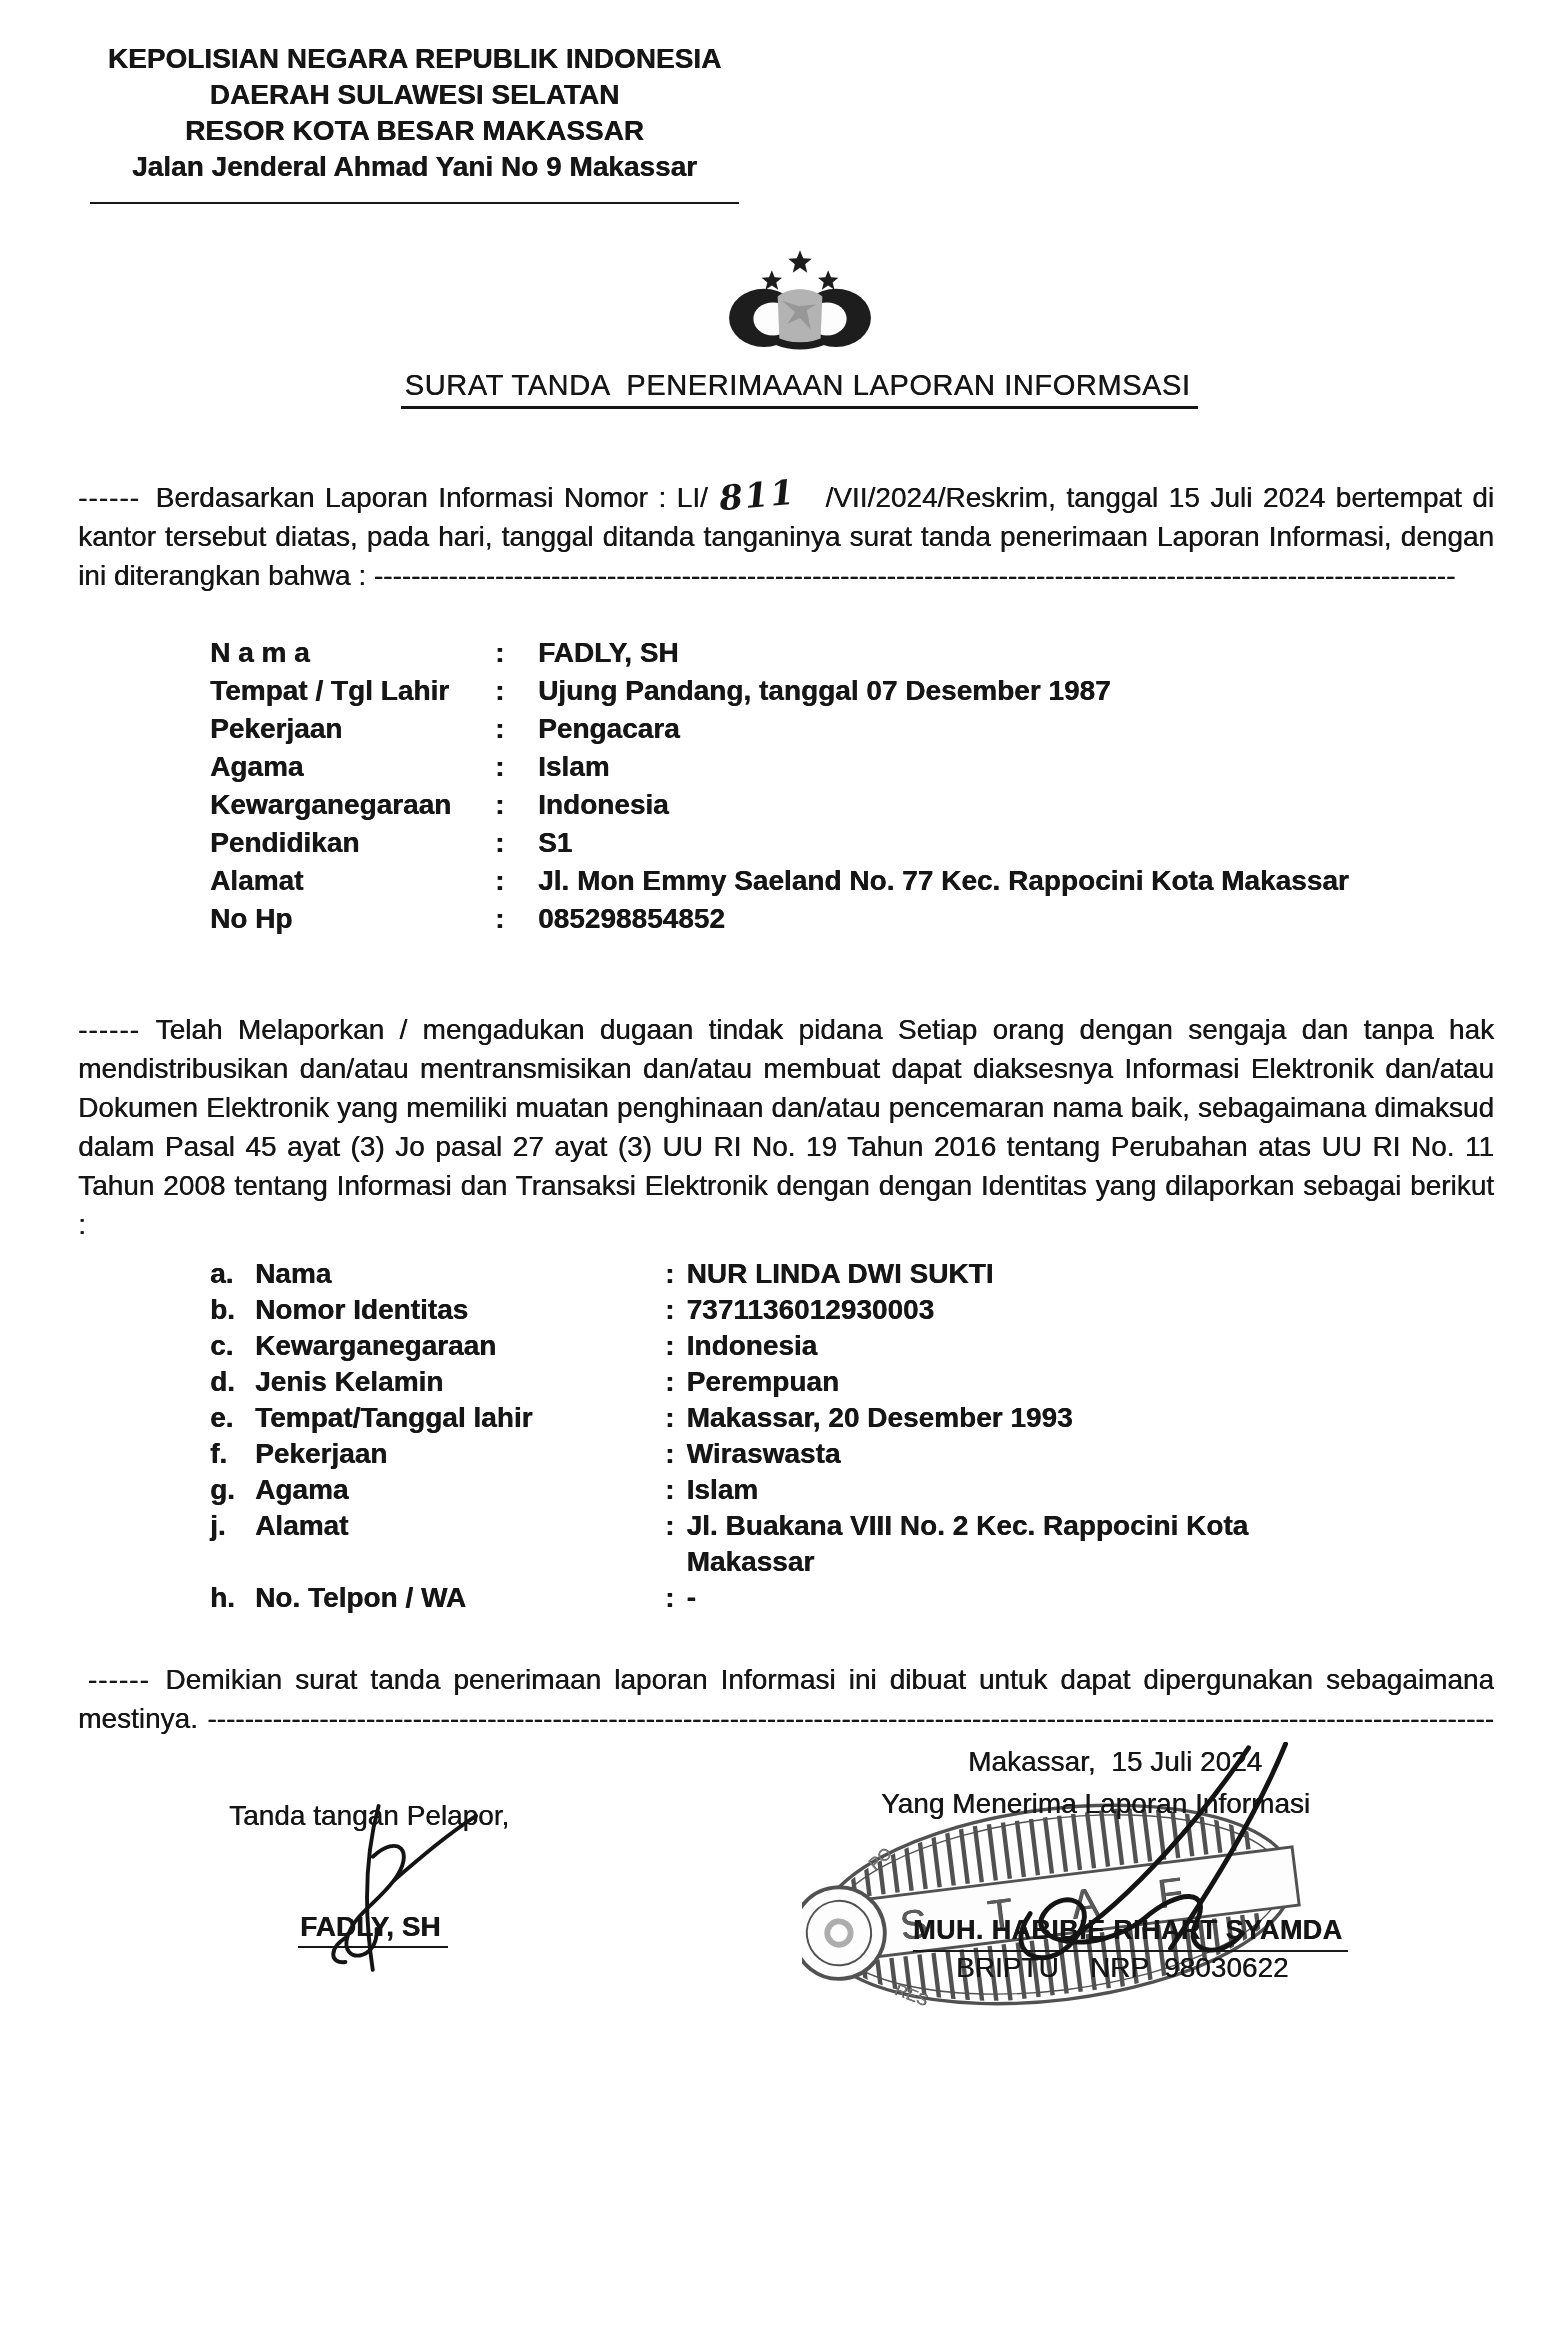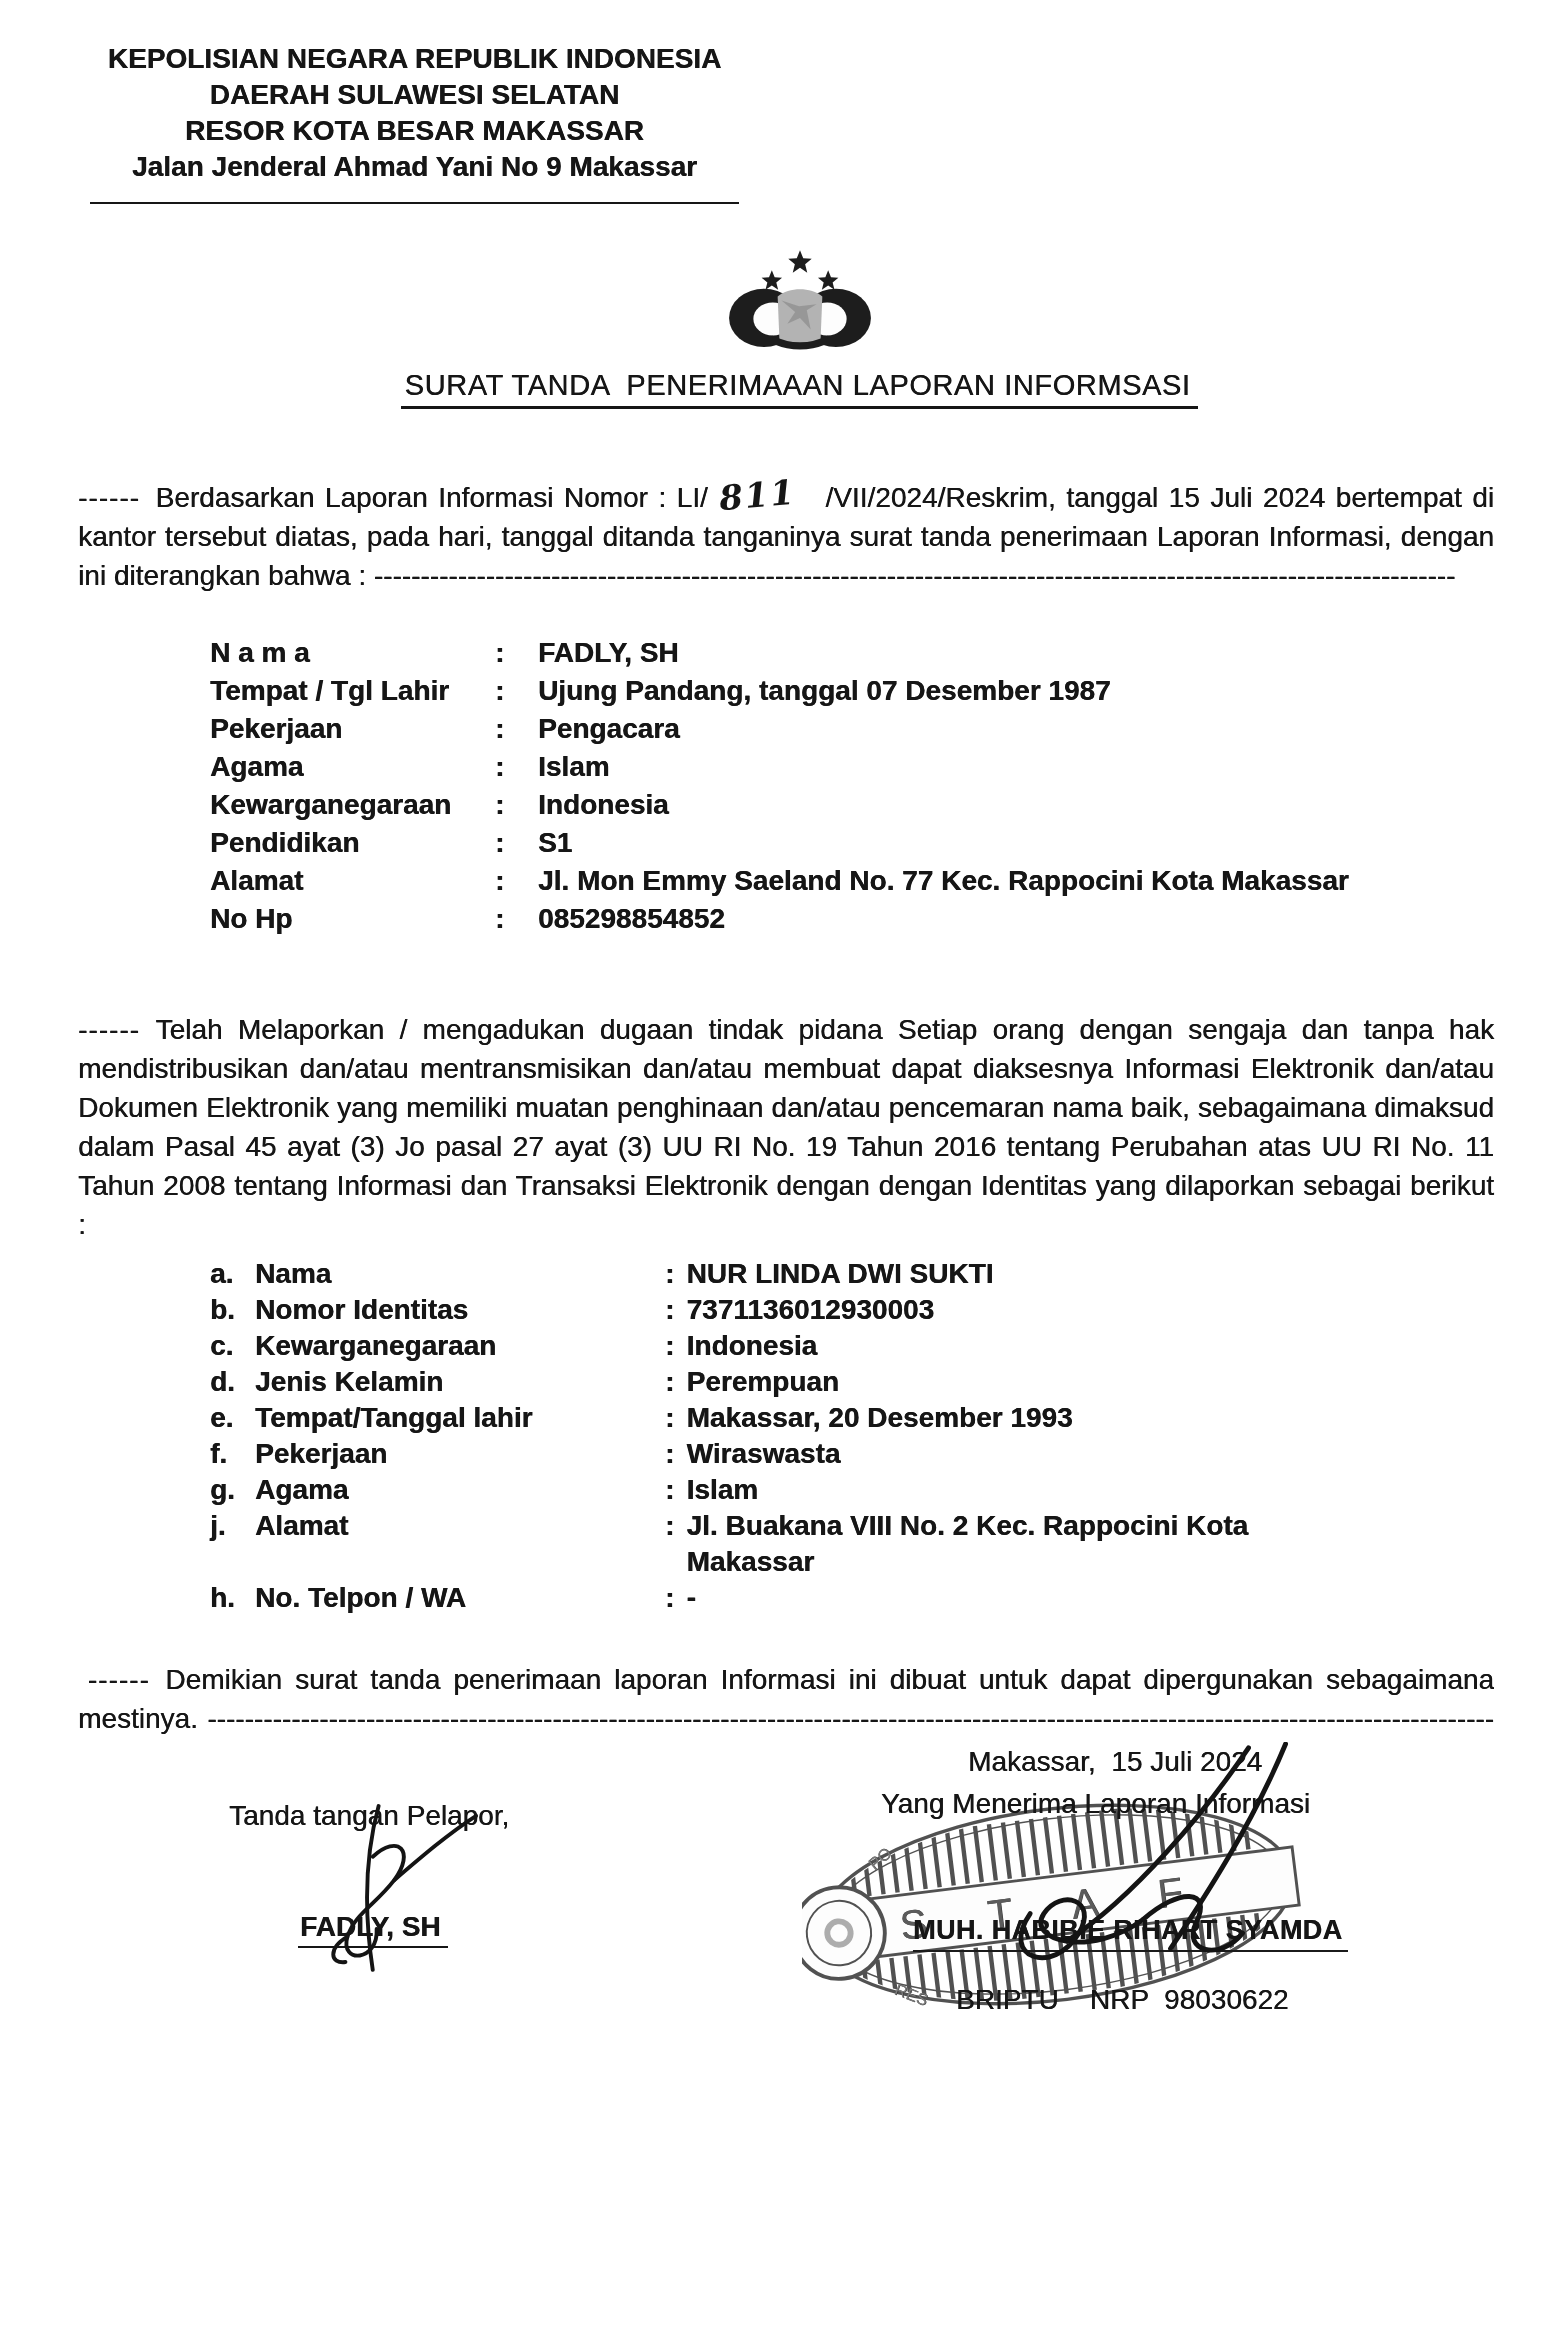--- a/index.html
+++ b/index.html
@@ -40,21 +40,21 @@
   .fields2 .fc{width:21.5px;flex:none;}
   .fields2 .fv{width:639px;flex:none;}
   
   .sig-label-left{position:absolute;left:229px;top:1800px;font-size:28px;}
   .sig-name-left{position:absolute;left:298px;top:1911px;font-size:28px;font-weight:600;
     border-bottom:2.9px solid #161616;padding:0 7.8px 2.9px 2px;z-index:4;}
   .sig-date{position:absolute;left:968px;top:1746px;font-size:28px;white-space:pre;z-index:4;}
   .sig-label-right{position:absolute;left:881px;top:1788px;font-size:28px;z-index:2;}
   .sig-name-right{position:absolute;left:913px;top:1915px;font-size:27px;font-weight:600;
     border-bottom:2.9px solid #1b1b1b;padding:0 5.9px 3.9px 0;letter-spacing:0.4px;z-index:4;}
-  .sig-rank{position:absolute;left:956px;top:1952px;font-size:28px;white-space:pre;z-index:4;margin-top:32px;}
+  .sig-rank{position:absolute;left:956px;top:1952px;font-size:28px;white-space:pre;z-index:4;}
   .stamp{position:absolute;left:802px;top:1796px;width:507px;height:217px;z-index:1;}
   .sig-svg-left{position:absolute;left:285px;top:1800px;width:234px;height:172px;z-index:5;}
   .sig-svg-right{position:absolute;left:997px;top:1742px;width:312px;height:232px;z-index:5;}
 </style>
 </head>
 <body>
 
 <div class="page">
 
   <header class="letterhead">

